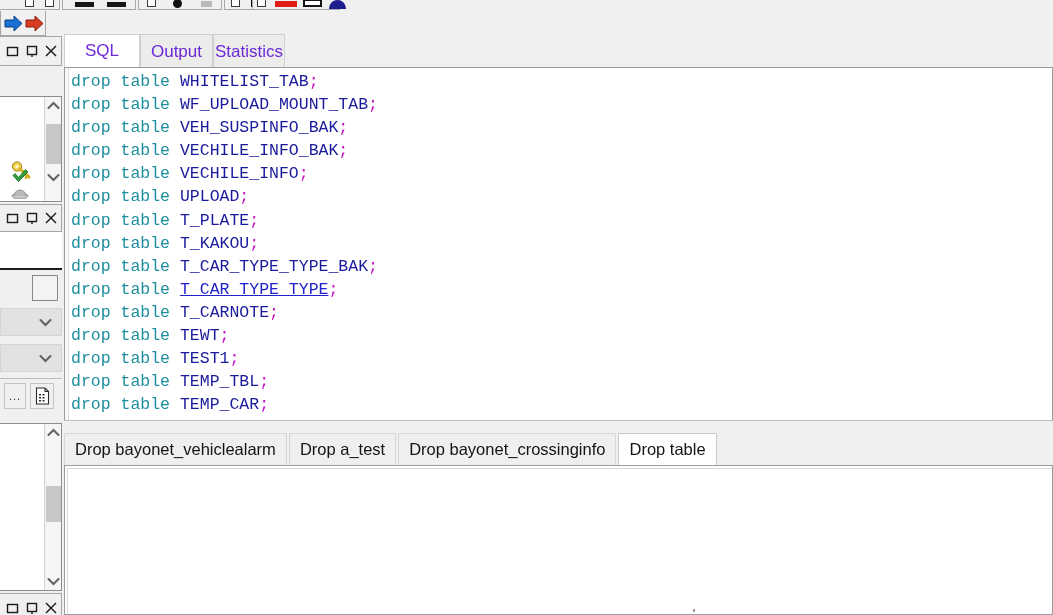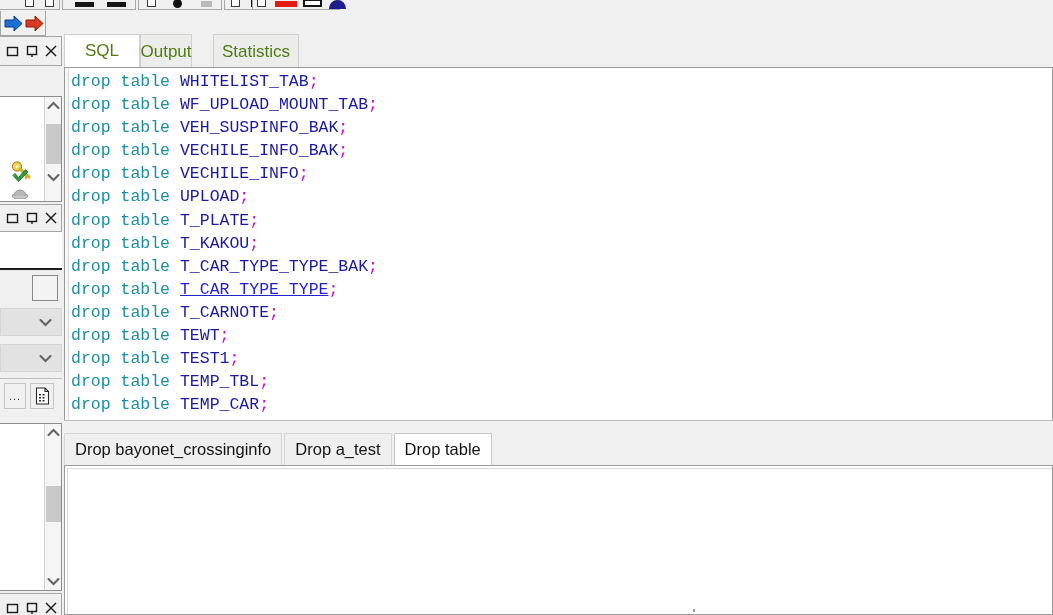--- a/index.html
+++ b/index.html
@@ -89,21 +89,21 @@
     position: absolute; left: 64px; top: 34px;
     width: 989px; height: 383px;
   }
   .tabstrip {
     position: absolute; left: 0; top: 0; height: 34px; width: 989px;
     background: #f0f0f0;
   }
   .tab {
     position: absolute; top: 0; height: 34px;
     display: flex; align-items: center; justify-content: center;
-    font-size: 17px; color: #4d7c0f;
+    font-size: 17px; color: #6d28d9;
     background: #ececeb; border: 1px solid #cfcfcf; border-bottom: none;
   }
   .tab.active {
     background: #ffffff; border-color: #cfcfcf;
     border-bottom: 1px solid #ffffff;
   }
   .sql-view {
     position: absolute; left: 0; top: 33px; width: 989px; height: 453px;
     background: #ffffff;
     border: 1px solid #9a9a9a;
@@ -344,43 +344,46 @@
           <line x1="12" y1="2" x2="2" y2="12" stroke="#1b1b1b" stroke-width="1.4"></line>
         </svg>
     </div>
   </div>
 
   <div class="editor-zone">
     <div class="tabstrip">
       <div class="tab active" style="left:0; width:76px;">
         <span>SQL</span>
       </div>
-      <div class="tab" style="left:76px; width:52px;">
+      <div class="tab" style="left:76px; width:73px;">
         <span>Output</span>
       </div>
-      <div class="tab" style="left:149px; width:86px;">
+      <div class="tab" style="left:149px; width:72px;">
         <span>Statistics</span>
       </div>
     </div>
 
     <div class="sql-view">
       <div class="gutter"></div>
       <div class="code" id="code-root"><div class="line"><span class="kw">drop table </span><span class="idt">WHITELIST_TAB</span><span class="pn">;</span></div><div class="line"><span class="kw">drop table </span><span class="idt">WF_UPLOAD_MOUNT_TAB</span><span class="pn">;</span></div><div class="line"><span class="kw">drop table </span><span class="idt">VEH_SUSPINFO_BAK</span><span class="pn">;</span></div><div class="line"><span class="kw">drop table </span><span class="idt">VECHILE_INFO_BAK</span><span class="pn">;</span></div><div class="line"><span class="kw">drop table </span><span class="idt">VECHILE_INFO</span><span class="pn">;</span></div><div class="line"><span class="kw">drop table </span><span class="idt">UPLOAD</span><span class="pn">;</span></div><div class="line"><span class="kw">drop table </span><span class="idt">T_PLATE</span><span class="pn">;</span></div><div class="line"><span class="kw">drop table </span><span class="idt">T_KAKOU</span><span class="pn">;</span></div><div class="line"><span class="kw">drop table </span><span class="idt">T_CAR_TYPE_TYPE_BAK</span><span class="pn">;</span></div><div class="line hl"><span class="kw">drop table </span><span class="idt">T_CAR_TYPE_TYPE</span><span class="pn">;</span></div><div class="line"><span class="kw">drop table </span><span class="idt">T_CARNOTE</span><span class="pn">;</span></div><div class="line"><span class="kw">drop table </span><span class="idt">TEWT</span><span class="pn">;</span></div><div class="line"><span class="kw">drop table </span><span class="idt">TEST1</span><span class="pn">;</span></div><div class="line"><span class="kw">drop table </span><span class="idt">TEMP_TBL</span><span class="pn">;</span></div><div class="line"><span class="kw">drop table </span><span class="idt">TEMP_CAR</span><span class="pn">;</span></div><div class="line"></div></div>
     </div>
   </div>
 
   <div class="btabs-zone">
     <div class="btabs-sep"></div>
     <div class="btabs" id="btabs-root">
         <div class="btab">
-          <span>Drop bayonet_crossinginfo</span>
+          <span>Drop bayonet_vehiclealarm</span>
         </div>
         <div class="btab">
           <span>Drop a_test</span>
         </div>
+        <div class="btab">
+          <span>Drop bayonet_crossinginfo</span>
+        </div>
         <div class="btab active">
           <span>Drop table</span>
         </div>
       </div>
     <div class="result-pane">
       <div class="inner-edge"></div>
       <div class="tiny-dot"></div>
     </div>
   </div>
 

